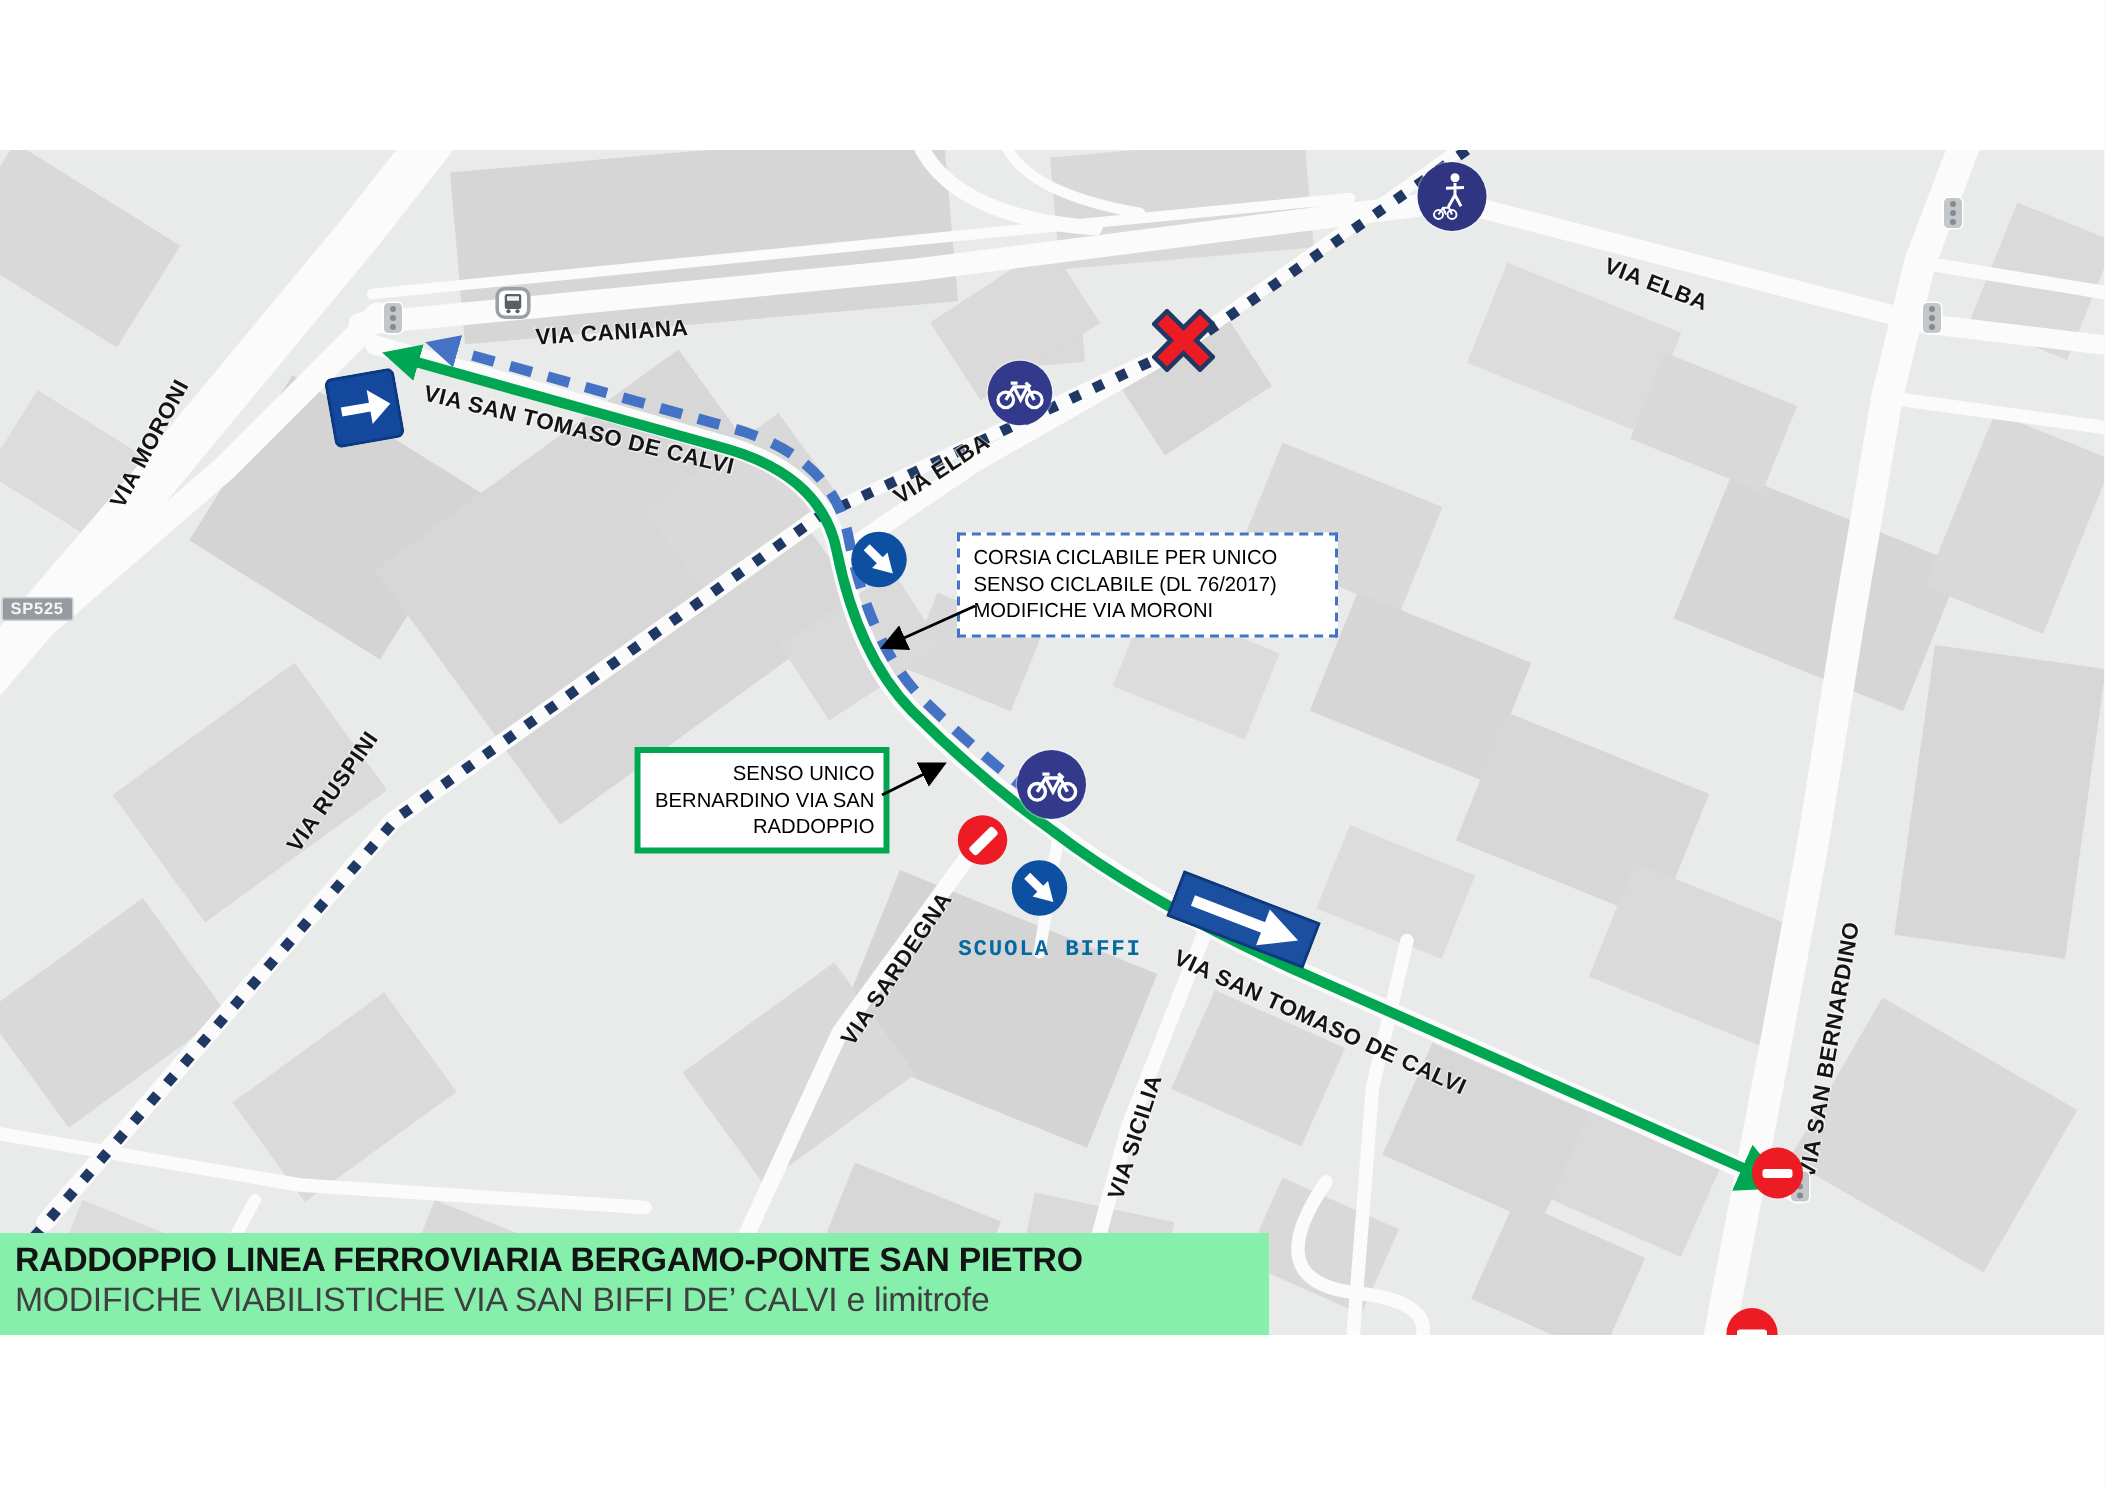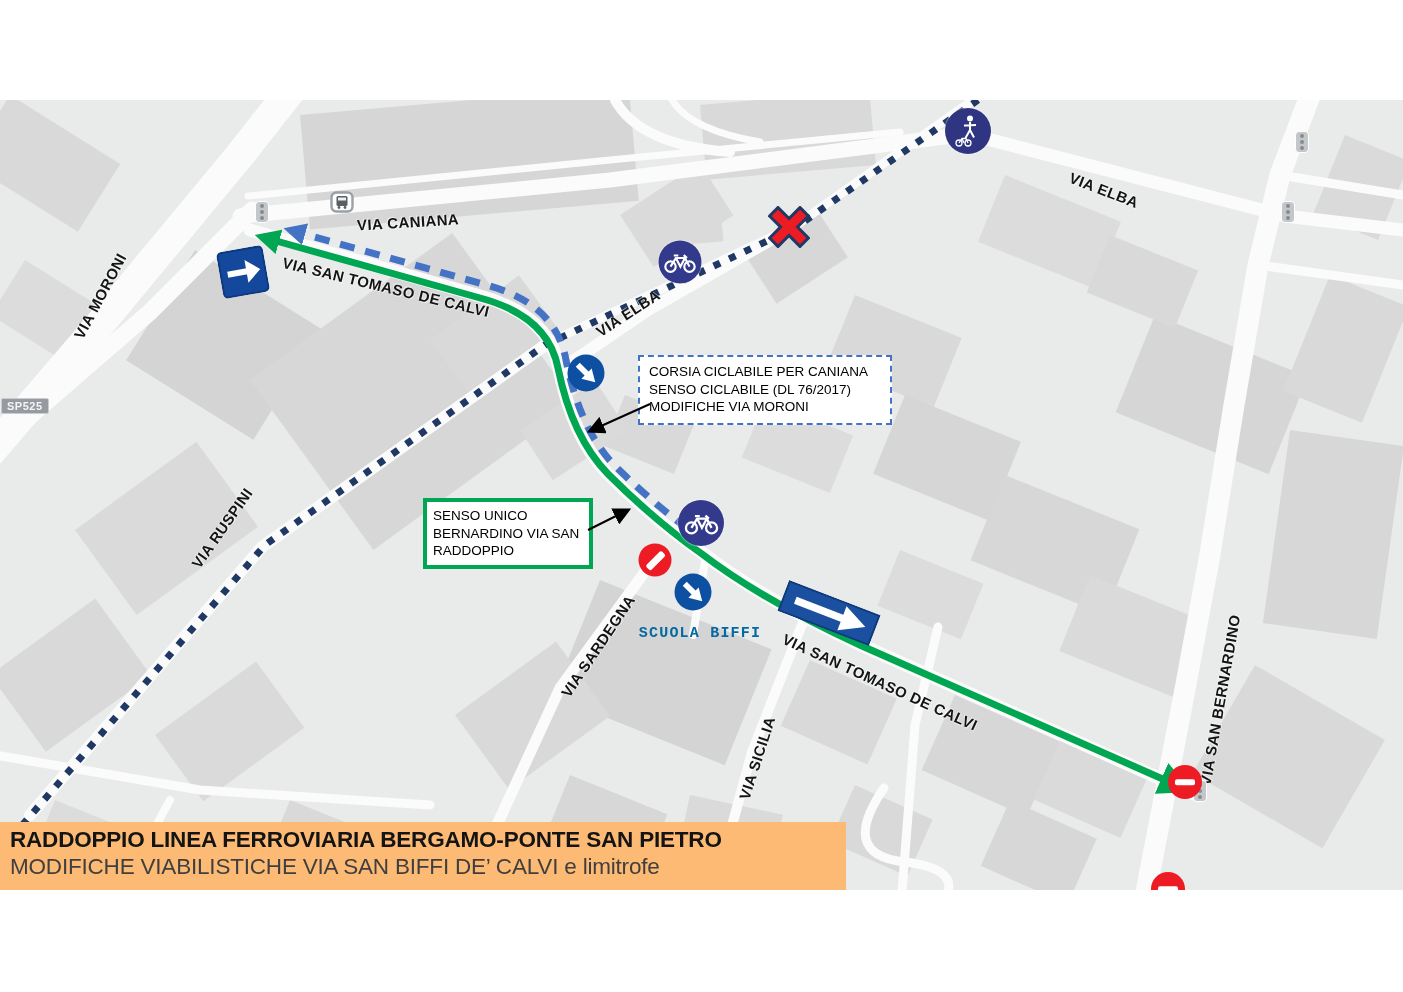--- a/index.html
+++ b/index.html
@@ -28,25 +28,25 @@
   .noslash::after{content:"";position:absolute;left:50%;top:50%;width:22px;height:6.5px;border-radius:2px;
                   background:#ffffff;transform:translate(-50%,-50%) rotate(-45deg);}
   .tlight{width:12px;height:20px;background:#c3c7ca;border:1.5px solid #ffffff;border-radius:4px;
           display:flex;flex-direction:column;align-items:center;justify-content:space-evenly;}
   .tlight i{width:4px;height:4px;border-radius:50%;background:#868b90;display:block;}
 
   
   .callout{position:absolute;background:#ffffff;color:#000;font-size:13.5px;line-height:17.5px;}
   .callout-corsia{left:638px;top:355px;width:232px;border:2.5px dashed #4472c4;padding:6px 9px 7px 9px;
                   text-align:left;}
-  .callout-senso{left:423px;top:498px;width:150px;border:4px solid #00a651;padding:5px 6px;text-align:left;}
+  .callout-senso{left:423px;top:498px;width:150px;border:4px solid #00a651;padding:5px 6px;text-align:right;}
   .leader{position:absolute;}
 
   
-  .titleband{position:absolute;left:0;top:822px;width:846px;height:68px;background:#fdba74;}
+  .titleband{position:absolute;left:0;top:822px;width:846px;height:68px;background:#86efac;}
   .titleband .t1{margin:4px 0 0 10px;font-size:22.5px;line-height:27px;font-weight:700;color:#141414;
                  letter-spacing:-.2px;}
   .titleband .t2{margin:0 0 0 10px;font-size:22.5px;line-height:27px;font-weight:400;color:#3f3f3f;
                  letter-spacing:-.2px;}
 </style>
 </head>
 <body>
 
 <div class="page">
 
@@ -260,21 +260,21 @@
         <rect x="13" y="13" width="52" height="7.5" fill="#ffffff"></rect>
         <polygon points="63,4 63,29.5 88,16.5" fill="#ffffff"></polygon>
       </svg>
     </div>
 
     <div class="ic noentry" style="left:1185px;top:649px;width:34px;height:34px;"></div>
     <div class="ic noentry" style="left:1168px;top:722px;width:34px;height:34px;"></div>
   </div>
 
   <div class="callout callout-corsia">
-    <div>CORSIA CICLABILE PER CANIANA</div>
+    <div>CORSIA CICLABILE PER UNICO</div>
     <div>SENSO CICLABILE (DL 76/2017)</div>
     <div>MODIFICHE VIA MORONI</div>
   </div>
   <svg class="leader" style="left:574px;top:394px;" width="80" height="48">
     <defs>
         <marker id="mk1" viewBox="0 0 10 10" refX="8" refY="5" markerWidth="9" markerHeight="9" orient="auto">
       <path d="M0,0 L10,5 L0,10 z" fill="#000000"></path>
         </marker>
       </defs>
     <line x1="76" y1="10" x2="16" y2="37" stroke="#000000" stroke-width="2" marker-end="url(#mk1)"></line>

